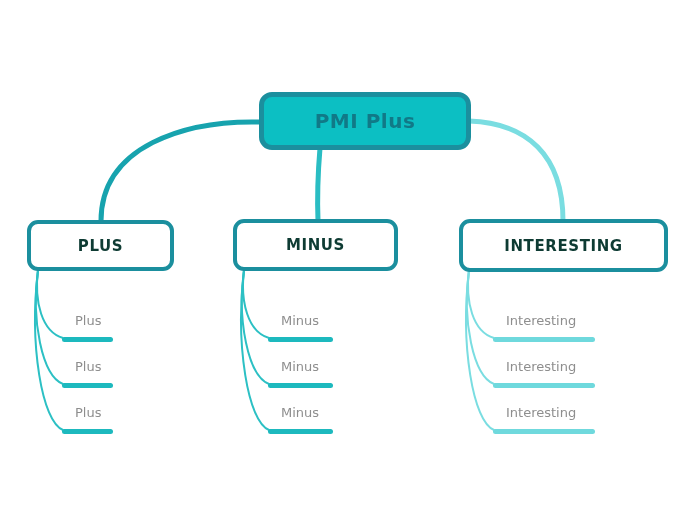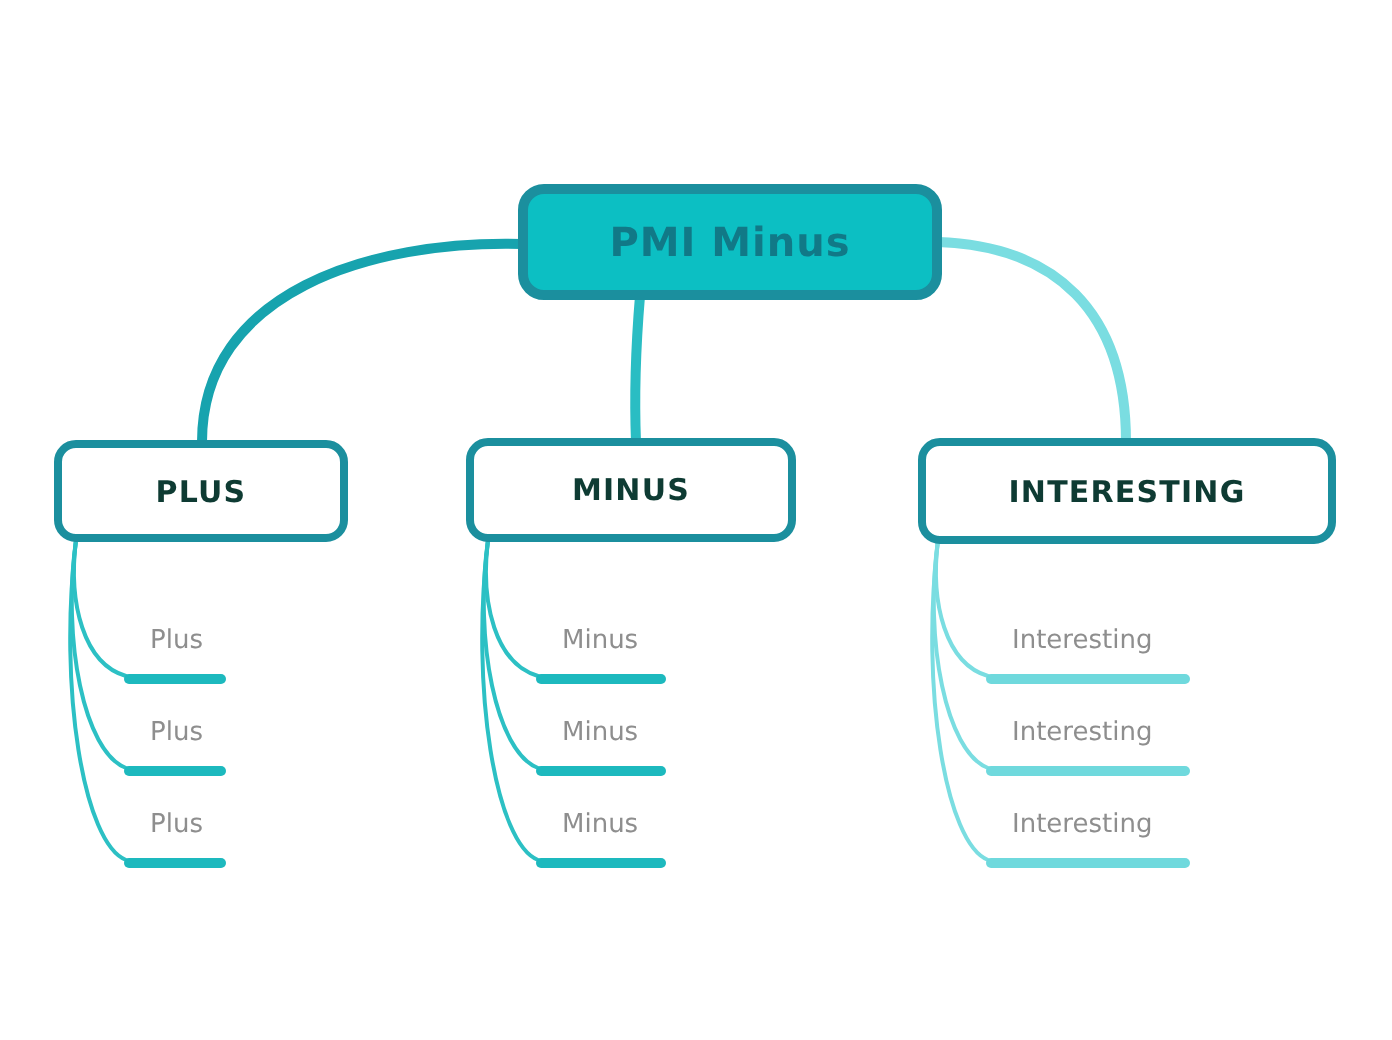--- a/index.html
+++ b/index.html
@@ -92,21 +92,21 @@
     <path d="M 244 270 C 240 302, 248 332, 269 338" stroke="#2cc0c4" stroke-width="2" stroke-linecap="round" fill="none"></path>
     <path d="M 244 270 C 237 320, 248 376, 269 384" stroke="#2cc0c4" stroke-width="2" stroke-linecap="round" fill="none"></path>
     <path d="M 244 270 C 235 345, 248 422, 269 430" stroke="#2cc0c4" stroke-width="2" stroke-linecap="round" fill="none"></path>
 
     <path d="M 469 270 C 465 302, 473 332, 494 338" stroke="#7adde1" stroke-width="2" stroke-linecap="round" fill="none"></path>
     <path d="M 469 270 C 462 320, 473 376, 494 384" stroke="#7adde1" stroke-width="2" stroke-linecap="round" fill="none"></path>
     <path d="M 469 270 C 460 345, 473 422, 494 430" stroke="#7adde1" stroke-width="2" stroke-linecap="round" fill="none"></path>
   </svg>
 
   <div class="node root-node">
-    <span class="label">PMI Minus</span>
+    <span class="label">PMI Plus</span>
   </div>
 
   <div class="node branch-node branch-plus">
     <span class="label">PLUS</span>
   </div>
   <div class="node branch-node branch-minus">
     <span class="label">MINUS</span>
   </div>
   <div class="node branch-node branch-interesting">
     <span class="label">INTERESTING</span>

